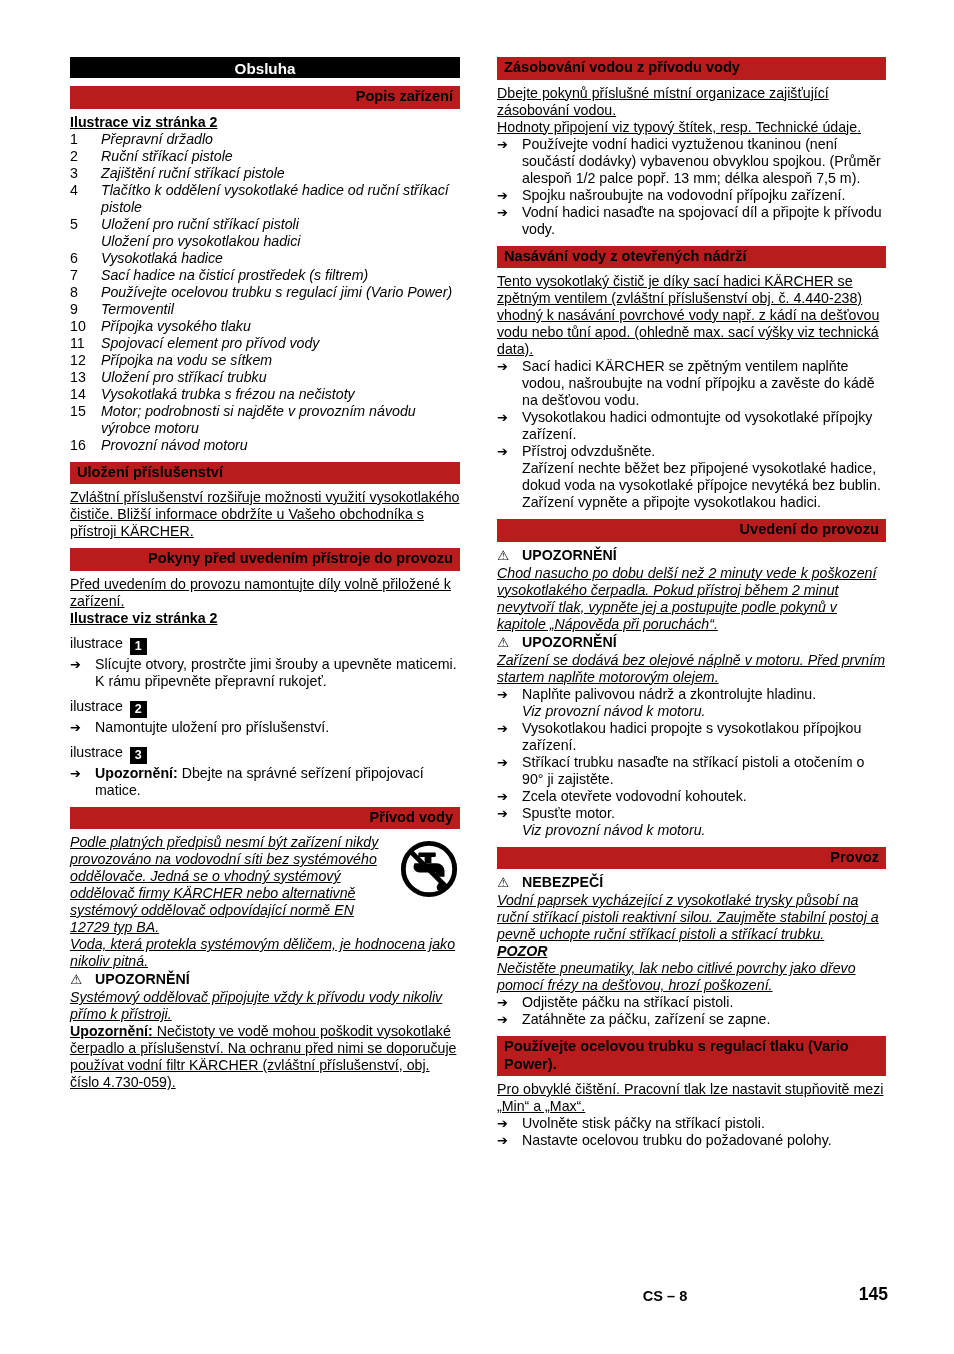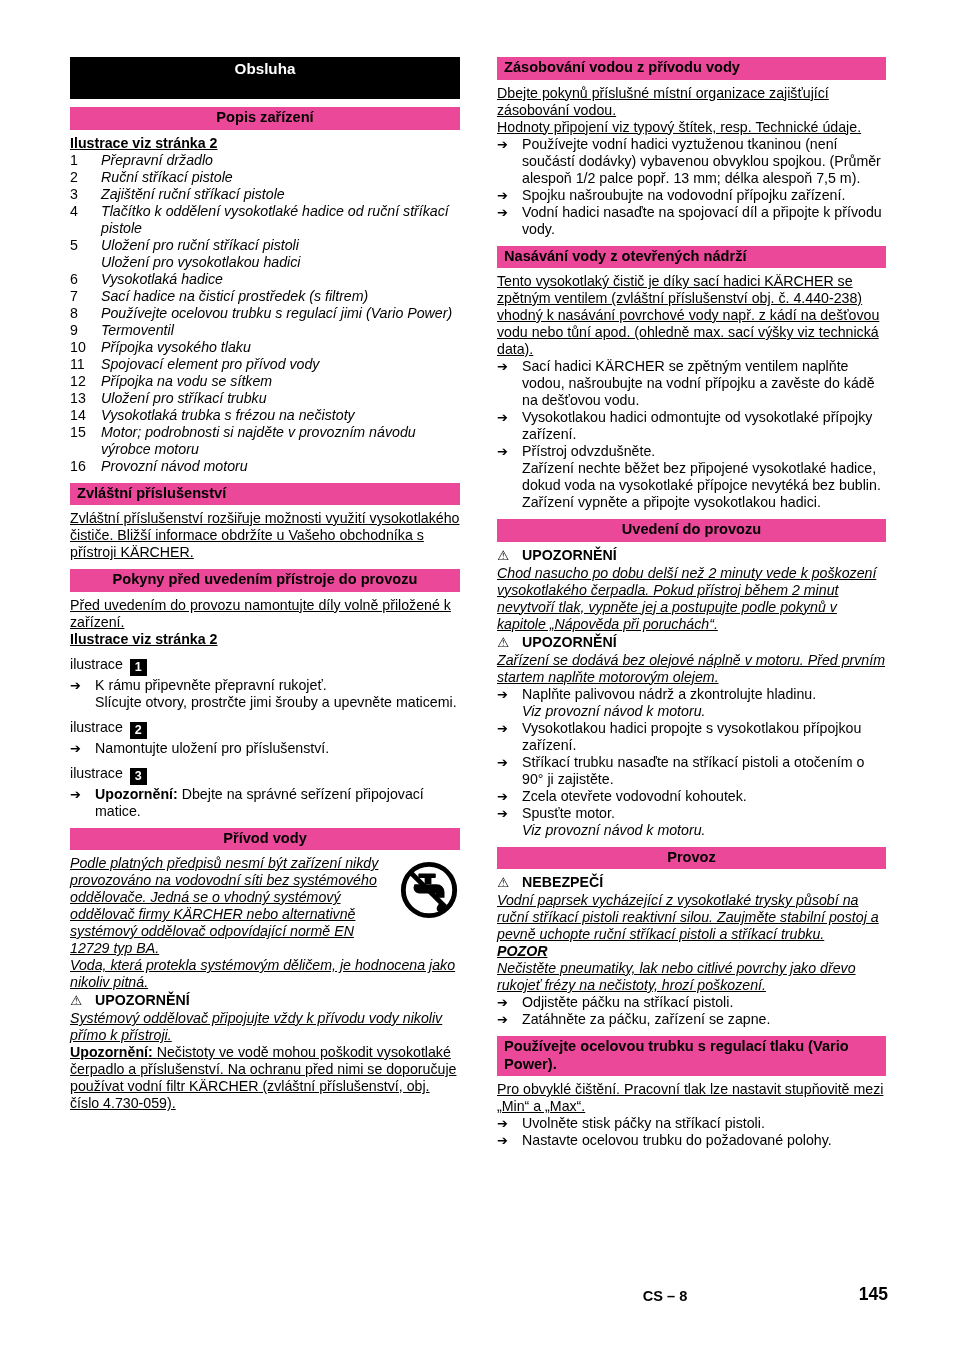--- a/index.html
+++ b/index.html
@@ -17,30 +17,30 @@
   .col {
     position:absolute; top:57px;
     font-size:14.2px; line-height:17px;
   }
   #col-0 { left:70px;  width:390px; }
   #col-1 { left:497px; width:389px; }
 
   .h1 {
     background:#000; color:#fff;
     font-weight:bold; font-size:15.2px; line-height:18px;
-    text-align:center; padding:3px 4px 21px;
+    text-align:center; padding:3px 4px 0;
     margin:0 0 7px;
   }
   .h2, .h3 {
-    background:#ec4899; color:#000;
+    background:#b91c1c; color:#000;
     font-weight:bold; font-size:14.6px; line-height:17.5px;
     padding:2px 7px 3px;
     margin:8px 0 5px;
   }
-  .h2 { text-align:center; }
+  .h2 { text-align:right; }
   .h3 { text-align:left; }
   .col > :first-child { margin-top:0; }
 
   .p { margin:0;text-decoration:underline; }
   .b { font-weight:bold; }
   .i { font-style:italic; }
 
   .numlist { margin:0; }
   .numitem { display:flex; }
   .numitem .n { flex:0 0 31px; }
@@ -178,31 +178,31 @@
             <div class="line">Motor; podrobnosti si najděte v provozním návodu výrobce motoru</div>
           </div>
         </div>
         <div class="numitem">
           <span class="n">16</span>
           <div class="t">
             <div class="line">Provozní návod motoru</div>
           </div>
         </div>
       </div>
-      <div class="h3">Zvláštní příslušenství</div>
+      <div class="h3">Uložení příslušenství</div>
       <div class="p"><span>Zvláštní příslušenství rozšiřuje možnosti využití vysokotlakého čističe. Bližší informace obdržíte u Vašeho obchodníka s přístroji KÄRCHER.</span></div>
       <div class="h2">Pokyny před uvedením přístroje do provozu</div>
       <div class="p"><span>Před uvedením do provozu namontujte díly volně přiložené k zařízení.</span></div>
       <div class="p"><span class="b ">Ilustrace viz stránka 2</span></div>
       <div class="illus"><span>ilustrace</span><span class="sq">1</span></div>
       <div class="arrow">
         <span class="g">➔</span>
         <div class="t">
+          <div class="line"><span>Slícujte otvory, prostrčte jimi šrouby a upevněte maticemi.</span></div>
           <div class="line"><span>K rámu připevněte přepravní rukojeť.</span></div>
-          <div class="line"><span>Slícujte otvory, prostrčte jimi šrouby a upevněte maticemi.</span></div>
         </div>
       </div>
       <div class="illus"><span>ilustrace</span><span class="sq">2</span></div>
       <div class="arrow">
         <span class="g">➔</span>
         <div class="t">
           <div class="line"><span>Namontujte uložení pro příslušenství.</span></div>
         </div>
       </div>
       <div class="illus"><span>ilustrace</span><span class="sq">3</span></div>
@@ -317,21 +317,21 @@
           <div class="line"><span class="i">Viz provozní návod k motoru.</span></div>
         </div>
       </div>
       <div class="h2">Provoz</div>
       <div class="warning">
         <span class="wsym">⚠</span>
         <span class="wtxt">NEBEZPEČÍ</span>
       </div>
       <div class="p"><span class="i">Vodní paprsek vycházející z vysokotlaké trysky působí na ruční stříkací pistoli reaktivní silou. Zaujměte stabilní postoj a pevně uchopte ruční stříkací pistoli a stříkací trubku.</span></div>
       <div class="p"><span class="b i">POZOR</span></div>
-      <div class="p"><span class="i">Nečistěte pneumatiky, lak nebo citlivé povrchy jako dřevo rukojeť frézy na nečistoty, hrozí poškození.</span></div>
+      <div class="p"><span class="i">Nečistěte pneumatiky, lak nebo citlivé povrchy jako dřevo pomocí frézy na dešťovou, hrozí poškození.</span></div>
       <div class="arrow">
         <span class="g">➔</span>
         <div class="t">
           <div class="line"><span>Odjistěte páčku na stříkací pistoli.</span></div>
         </div>
       </div>
       <div class="arrow">
         <span class="g">➔</span>
         <div class="t">
           <div class="line"><span>Zatáhněte za páčku, zařízení se zapne.</span></div>

